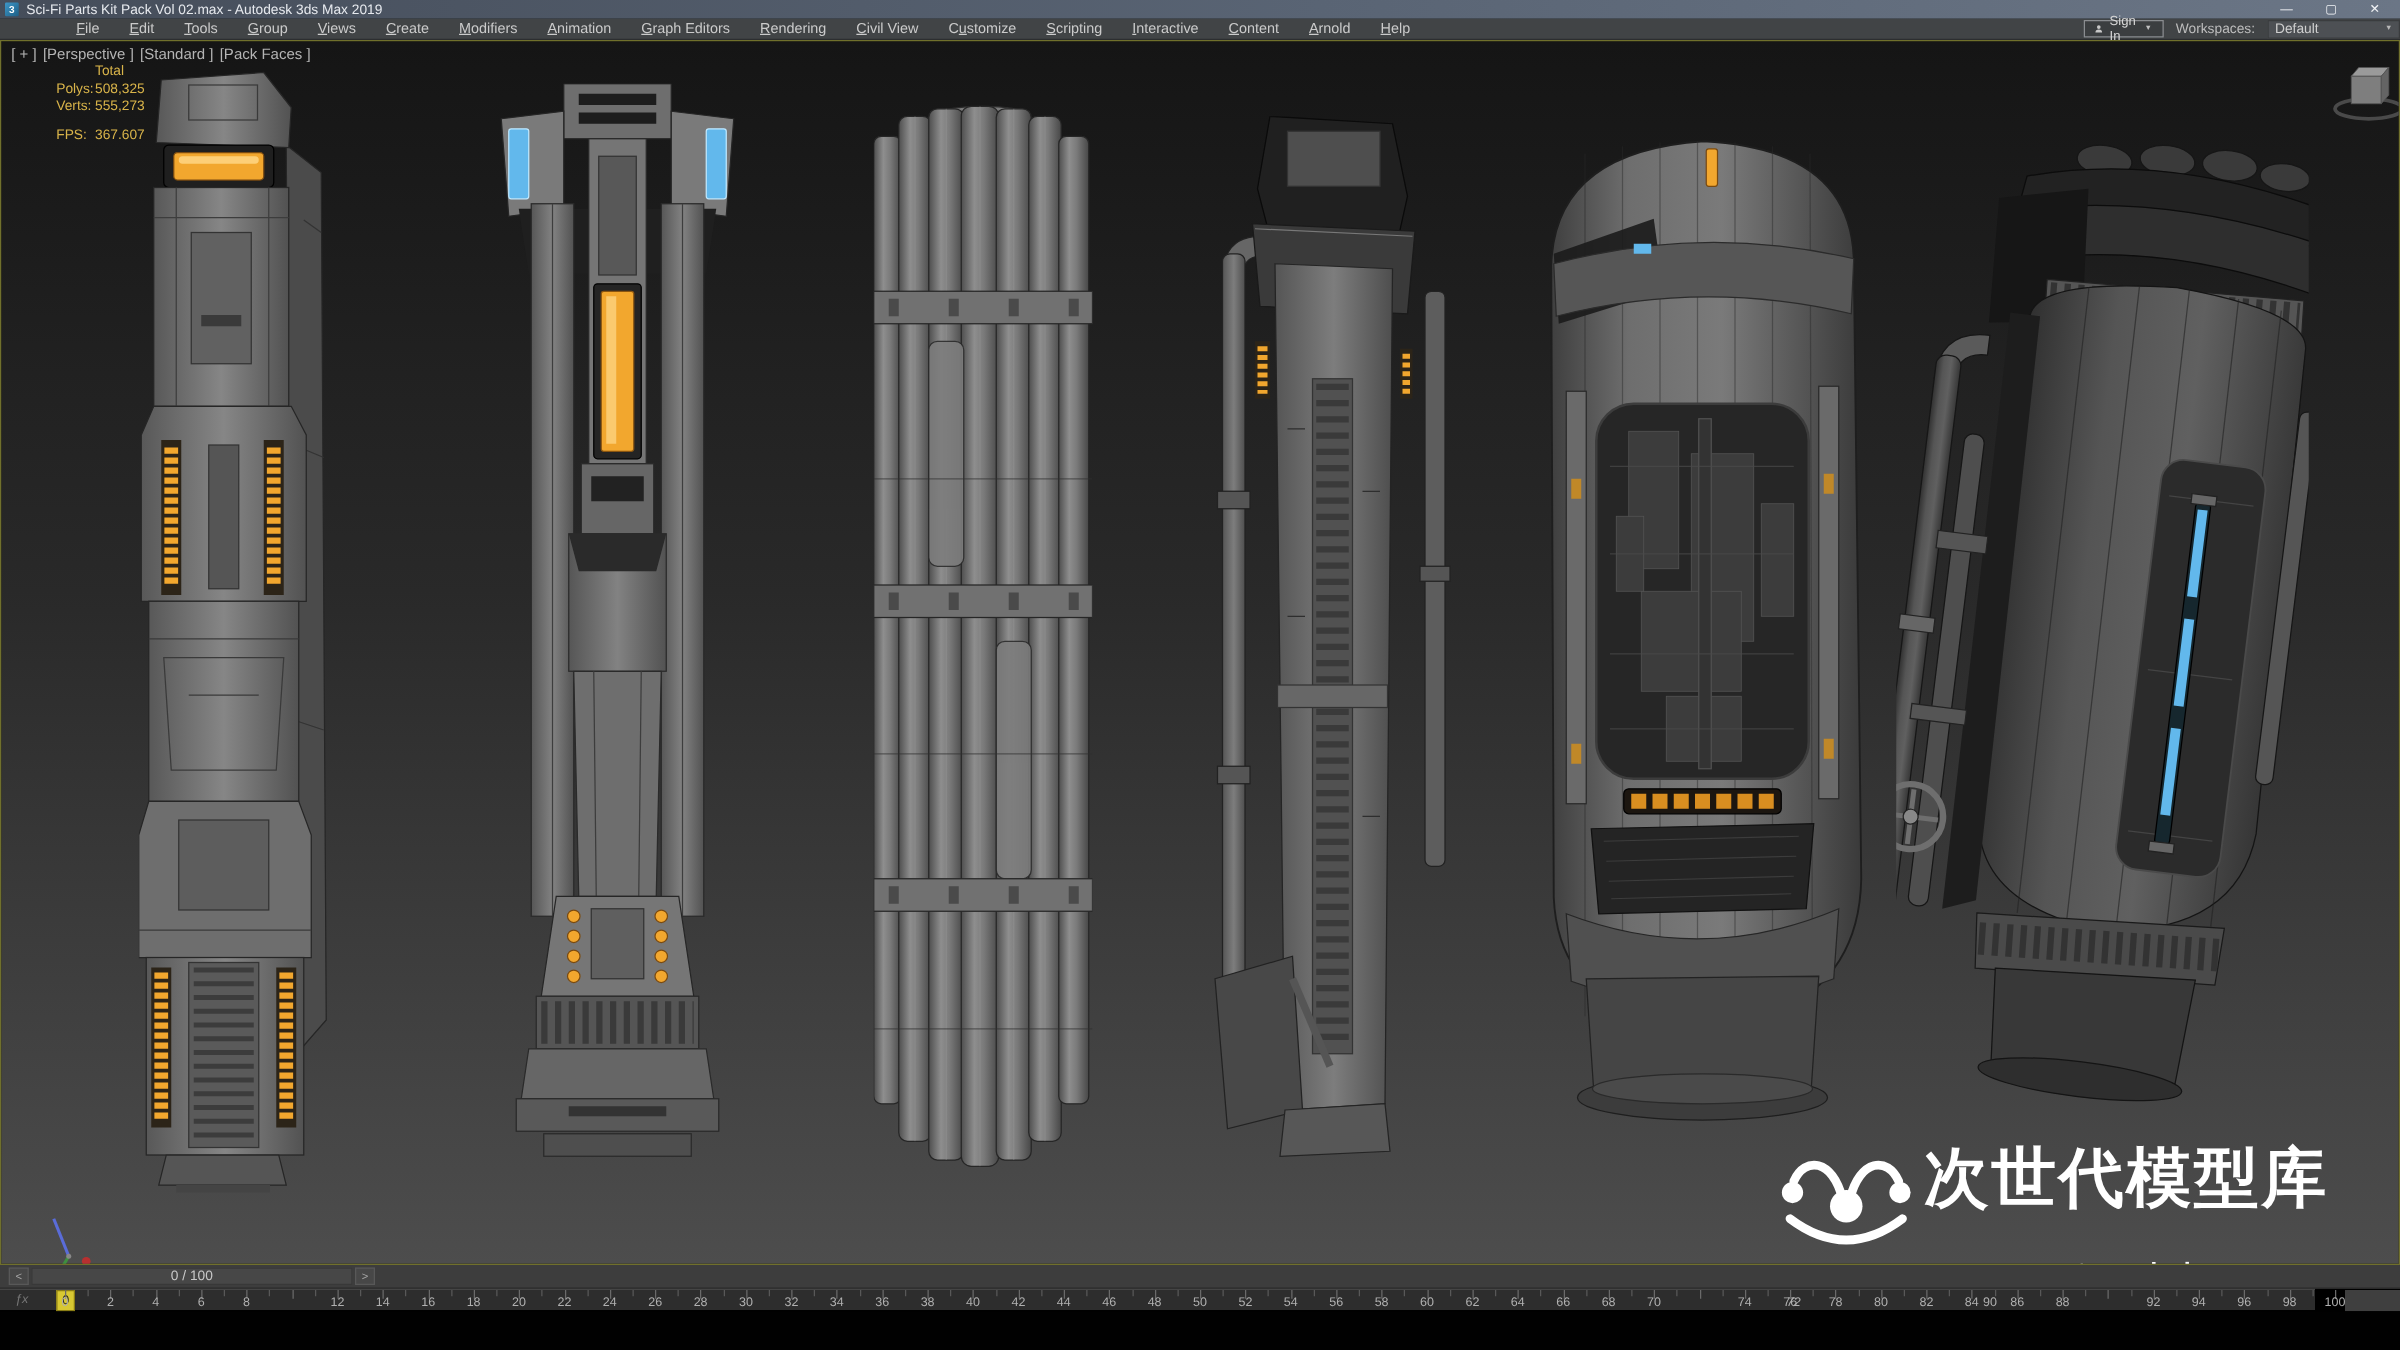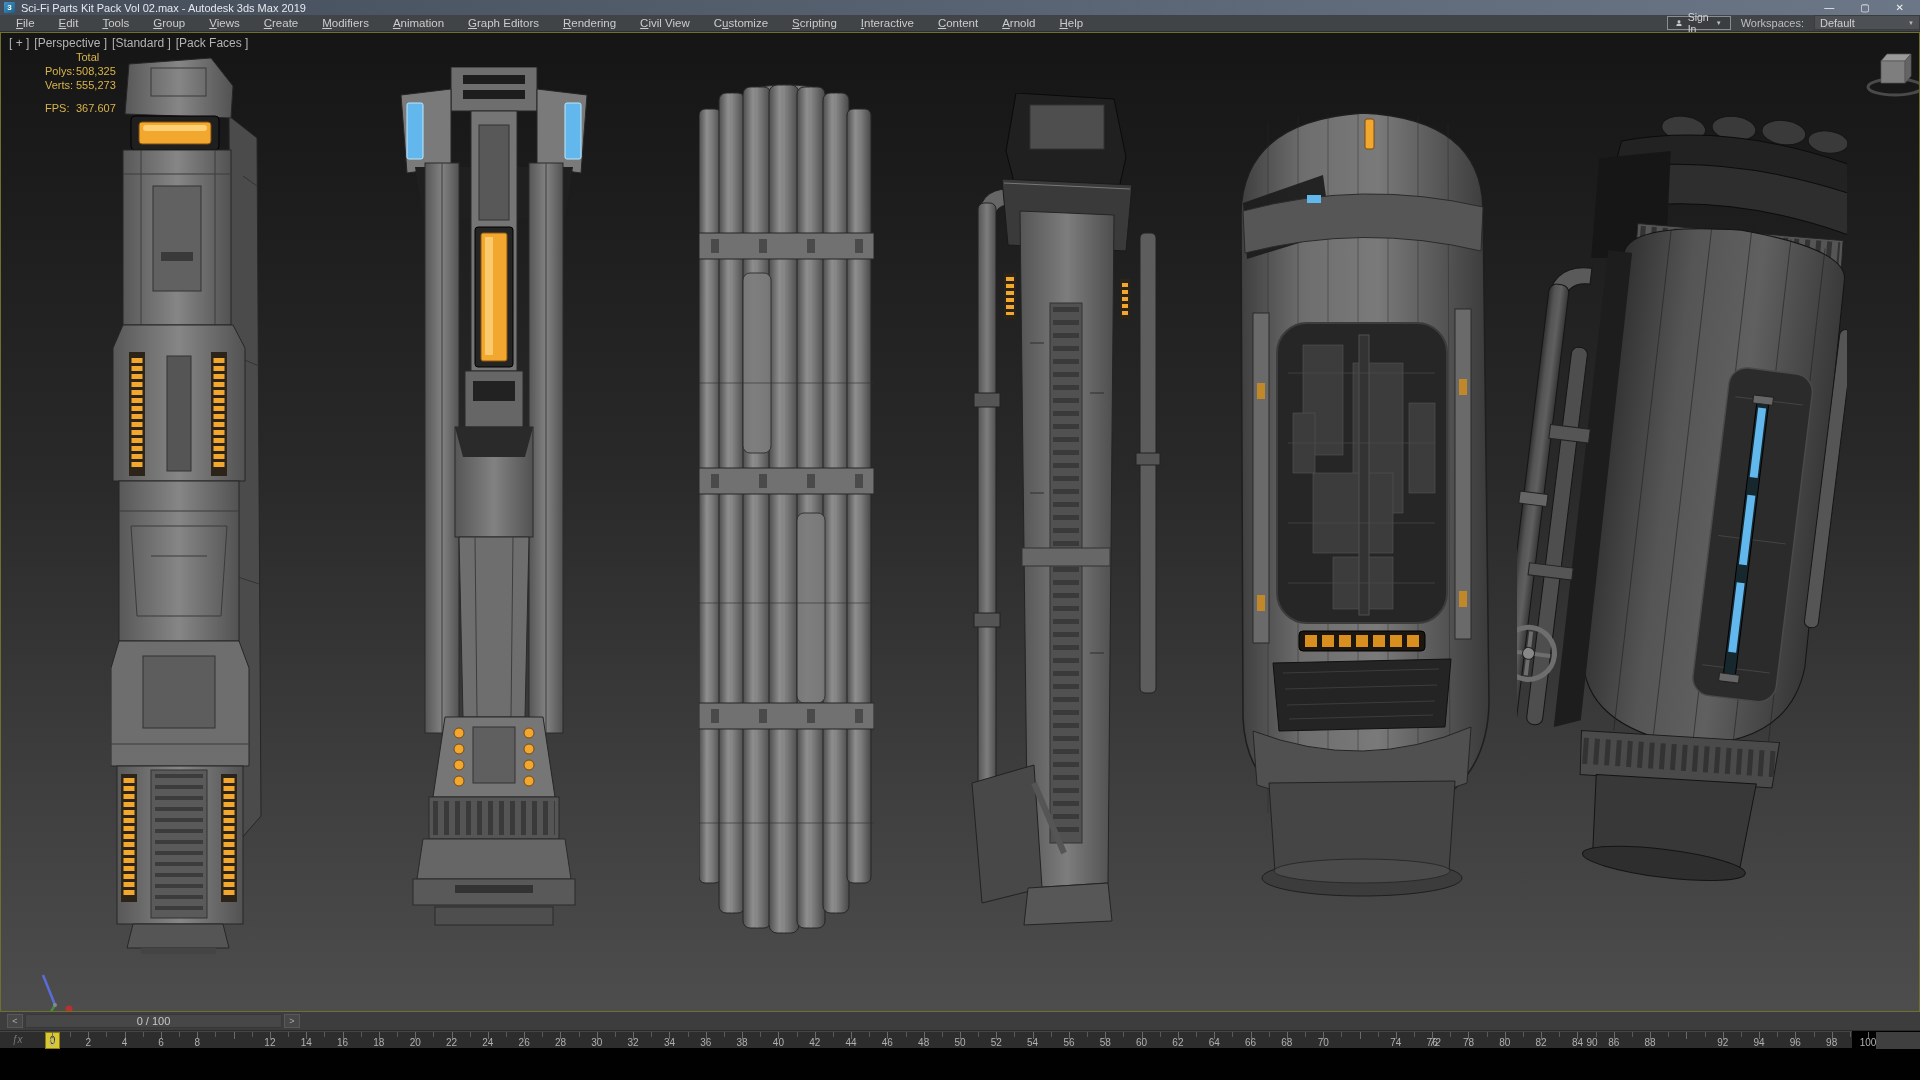--- a/index.html
+++ b/index.html
@@ -13,22 +13,22 @@
     display:flex; align-items:center; padding:0 4px; }
   .app-icon { width:11px; height:11px; background:linear-gradient(135deg,#3e97c8,#1d5f86);
     color:#fff; font-size:8px; font-weight:bold; text-align:center; line-height:11px;
     border-radius:1px; margin-right:6px; }
   .title-text { color:#e6e9ee; font-size:11px; white-space:nowrap; }
   .win-buttons { margin-left:auto; display:flex; gap:26px; padding-right:12px; }
   .win-buttons span { color:#f0f2f5; font-size:10px; line-height:15px; cursor:default; }
 
   
   .menubar { position:absolute; left:0; top:15px; width:1920px; height:17px;
-    background:#414446; border-bottom:1px solid #2c2e30; display:flex; align-items:flex-start;
-    color:#cbcbcb; font-size:11.5px; }
+    background:#414446; border-bottom:1px solid #2c2e30; display:flex; align-items:center;
+    color:#cbcbcb; font-size:11.5px;padding-left:45px; }
   .menu-items { display:flex; gap:0; padding-left:4px; }
   .menu-item { padding:0 12px; line-height:16px; cursor:default; white-space:nowrap; }
   .menu-item u { text-decoration:underline; }
   .menubar-right { margin-left:auto; display:flex; align-items:center; gap:10px; padding-right:0; }
   .signin-btn { display:flex; align-items:center; gap:6px; border:1px solid #8a8d90;
     background:#3b3e40; color:#d6d6d6; font-size:10.5px; height:14px; padding:0 8px; width:64px; }
   .signin-btn .arrow { margin-left:auto; font-size:6px; color:#c0c0c0; }
   .ws-label { color:#bdbdbd; font-size:11px; }
   .ws-select { width:106px; height:15px; background:#4d5054; border:1px solid #3a3c3e;
     color:#cfcfcf; font-size:11px; display:flex; align-items:center; padding:0 5px; }
@@ -434,20 +434,36 @@
       <polygon points="40,14 46,7 46,29 40,36" fill="#646464" stroke="#555" stroke-width="0.7"></polygon>
     </svg>
 
     <svg class="axis-gizmo" width="60" height="50" viewBox="0 0 60 50">
       <line x1="26" y1="36" x2="14" y2="6" stroke="#5a6cd8" stroke-width="2.5"></line>
       <line x1="26" y1="36" x2="20" y2="46" stroke="#3f8f3f" stroke-width="2.5"></line>
       <circle cx="40" cy="40" r="3.5" fill="#b83030"></circle>
       <circle cx="26" cy="36" r="2" fill="#888"></circle>
     </svg>
 
+    <div class="watermark">
+      <div class="wm-row">
+        <svg width="112" height="100" viewBox="0 0 110 100">
+          <g fill="none" stroke="#fff" stroke-width="7" stroke-linecap="round">
+            <path d="M52,46 C44,14 22,12 13,32"></path>
+            <path d="M58,46 C66,14 88,12 97,32"></path>
+            <path d="M10,62 Q55,96 100,62"></path>
+          </g>
+          <circle cx="55" cy="52" r="13" fill="#fff"></circle>
+          <circle cx="12" cy="41" r="8.5" fill="#fff"></circle>
+          <circle cx="98" cy="41" r="8.5" fill="#fff"></circle>
+        </svg>
+        <div class="wm-title">次世代模型库</div>
+      </div>
+      <div class="wm-url">www.nextmodel.cn</div>
+    </div>
   </div>
 
   <div class="t-row">
     <div class="t-prev">&lt;</div>
     <div class="t-frame-box">0 / 100</div>
     <div class="t-next">&gt;</div>
   </div>
   <div class="ruler">
     <div class="ruler-end"></div>
     <div class="t-filter">ƒx</div>

